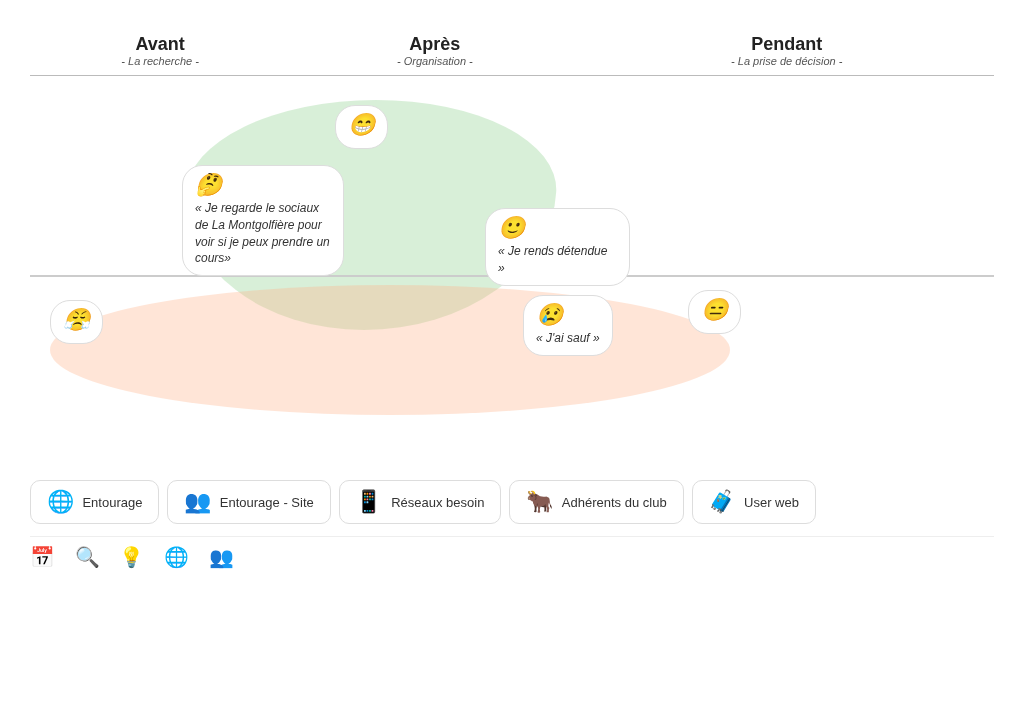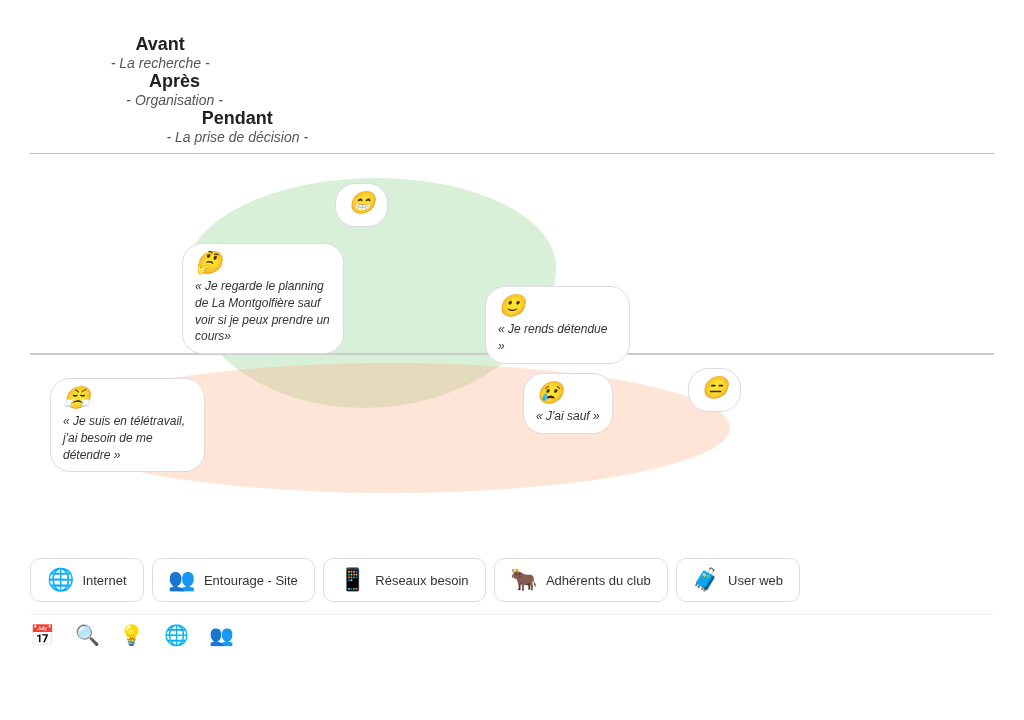--- a/index.html
+++ b/index.html
@@ -30,35 +30,34 @@
       font-size: 26px;
       font-weight: 700;
       color: #1a1a1a;
     }
 
     .columns-header {
       display: flex;
       margin-top: 14px;
       border-bottom: 1.5px solid #bbb;
       padding-bottom: 8px;
-      flex-direction: column;
     }
 
     .col-header {
       text-align: center;
     }
 
     .col-header .col-name {
       font-size: 18px;
       font-weight: 600;
       color: #222;
     }
 
     .col-header .col-sub {
-      font-size: 14px;
+      font-size: 11px;
       color: #555;
       font-style: italic;
     }
 
     .diagram-area {
       position: relative;
       width: 100%;
       height: 390px;
       margin-top: 4px;
     }
@@ -188,26 +187,25 @@
   <div class="diagram-area">
 
     <div class="green-blob"></div>
 
     <div class="peach-blob"></div>
 
     <div class="h-line"></div>
 
     <div class="emotion-bubble" style="top:220px; left:20px; max-width:155px;">
       <span class="emoji-face">😤</span>
-      <span>« Je suis en télétravail, j'ai besoin de me détendre »</span>
     </div>
 
     <div class="emotion-bubble" style="top:85px; left:152px; max-width:162px;">
       <span class="emoji-face">🤔</span>
-      <span>« Je regarde le planning de La Montgolfière sauf voir si je peux prendre un cours»</span>
+      <span>« Je regarde le sociaux de La Montgolfière pour voir si je peux prendre un cours»</span>
     </div>
 
     <div class="emotion-bubble" style="top:25px; left:305px; max-width:145px;">
       <span class="emoji-face">😁</span>
     </div>
 
     <div class="emotion-bubble" style="top:128px; left:455px; max-width:145px;">
       <span class="emoji-face">🙂</span>
       <span>« Je rends détendue »</span>
     </div>
@@ -219,21 +217,21 @@
 
     <div class="emotion-bubble" style="top:210px; left:658px; max-width:185px;">
       <span class="emoji-face">😑</span>
     </div>
 
   </div>
 
   <div class="icons-row">
     <div class="icon-card">
       <span class="card-icon">🌐</span>
-      <span>Internet</span>
+      <span>Entourage</span>
     </div>
     <div class="icon-card">
       <span class="card-icon">👥</span>
       <span>Entourage - Site</span>
     </div>
     <div class="icon-card">
       <span class="card-icon">📱</span>
       <span>Réseaux besoin</span>
     </div>
     <div class="icon-card">

